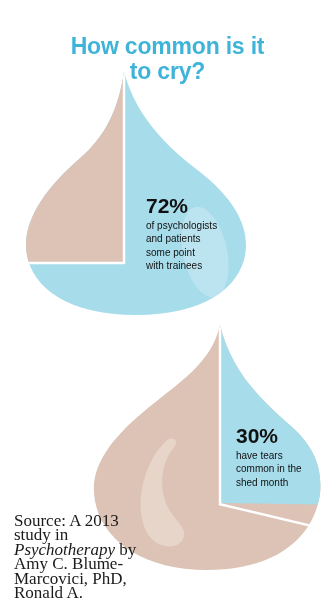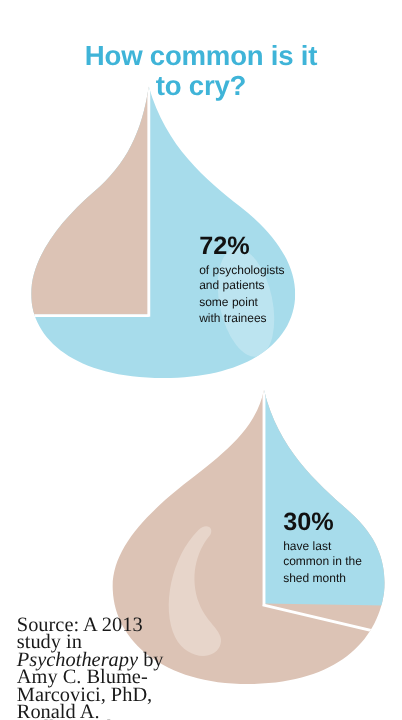--- a/index.html
+++ b/index.html
@@ -65,21 +65,21 @@
   }
   .callout .desc {
     font-family: "Liberation Sans Narrow", "Liberation Sans", sans-serif;
     font-weight: normal;
     font-size: 10px;
     line-height: 13.4px;
     display: block;
   }
   .callout .desc span { display: block; white-space: nowrap; }
 
-  #callout-1 { left: 166px; top: 194px; }
+  #callout-1 { left: 146px; top: 194px; }
   #callout-2 { left: 236px; top: 424px; }
 
   
   .source {
     position: absolute;
     left: 14px;
     top: 490px;
     width: 128px;
     font-family: Liberation Serif, serif;
     font-size: 17px;
@@ -159,21 +159,21 @@
       <span>of psychologists</span>
       <span>and patients</span>
       <span>some point</span>
       <span>with trainees</span>
     </span>
   </div>
 
   <div class="callout" id="callout-2">
     <span class="pct">30%</span>
     <span class="desc">
-      <span>have last</span>
+      <span>have tears</span>
       <span>common in the</span>
       <span>shed month</span>
     </span>
   </div>
 
   <div class="source">
     <span>Source: A 2013 study in </span><em>Psychotherapy</em><span> by Amy C. Blume-Marcovici, PhD, Ronald A. Stolberg, PhD, and Mojgan Khademi, PsyD.</span>
   </div>
 
 </div>

